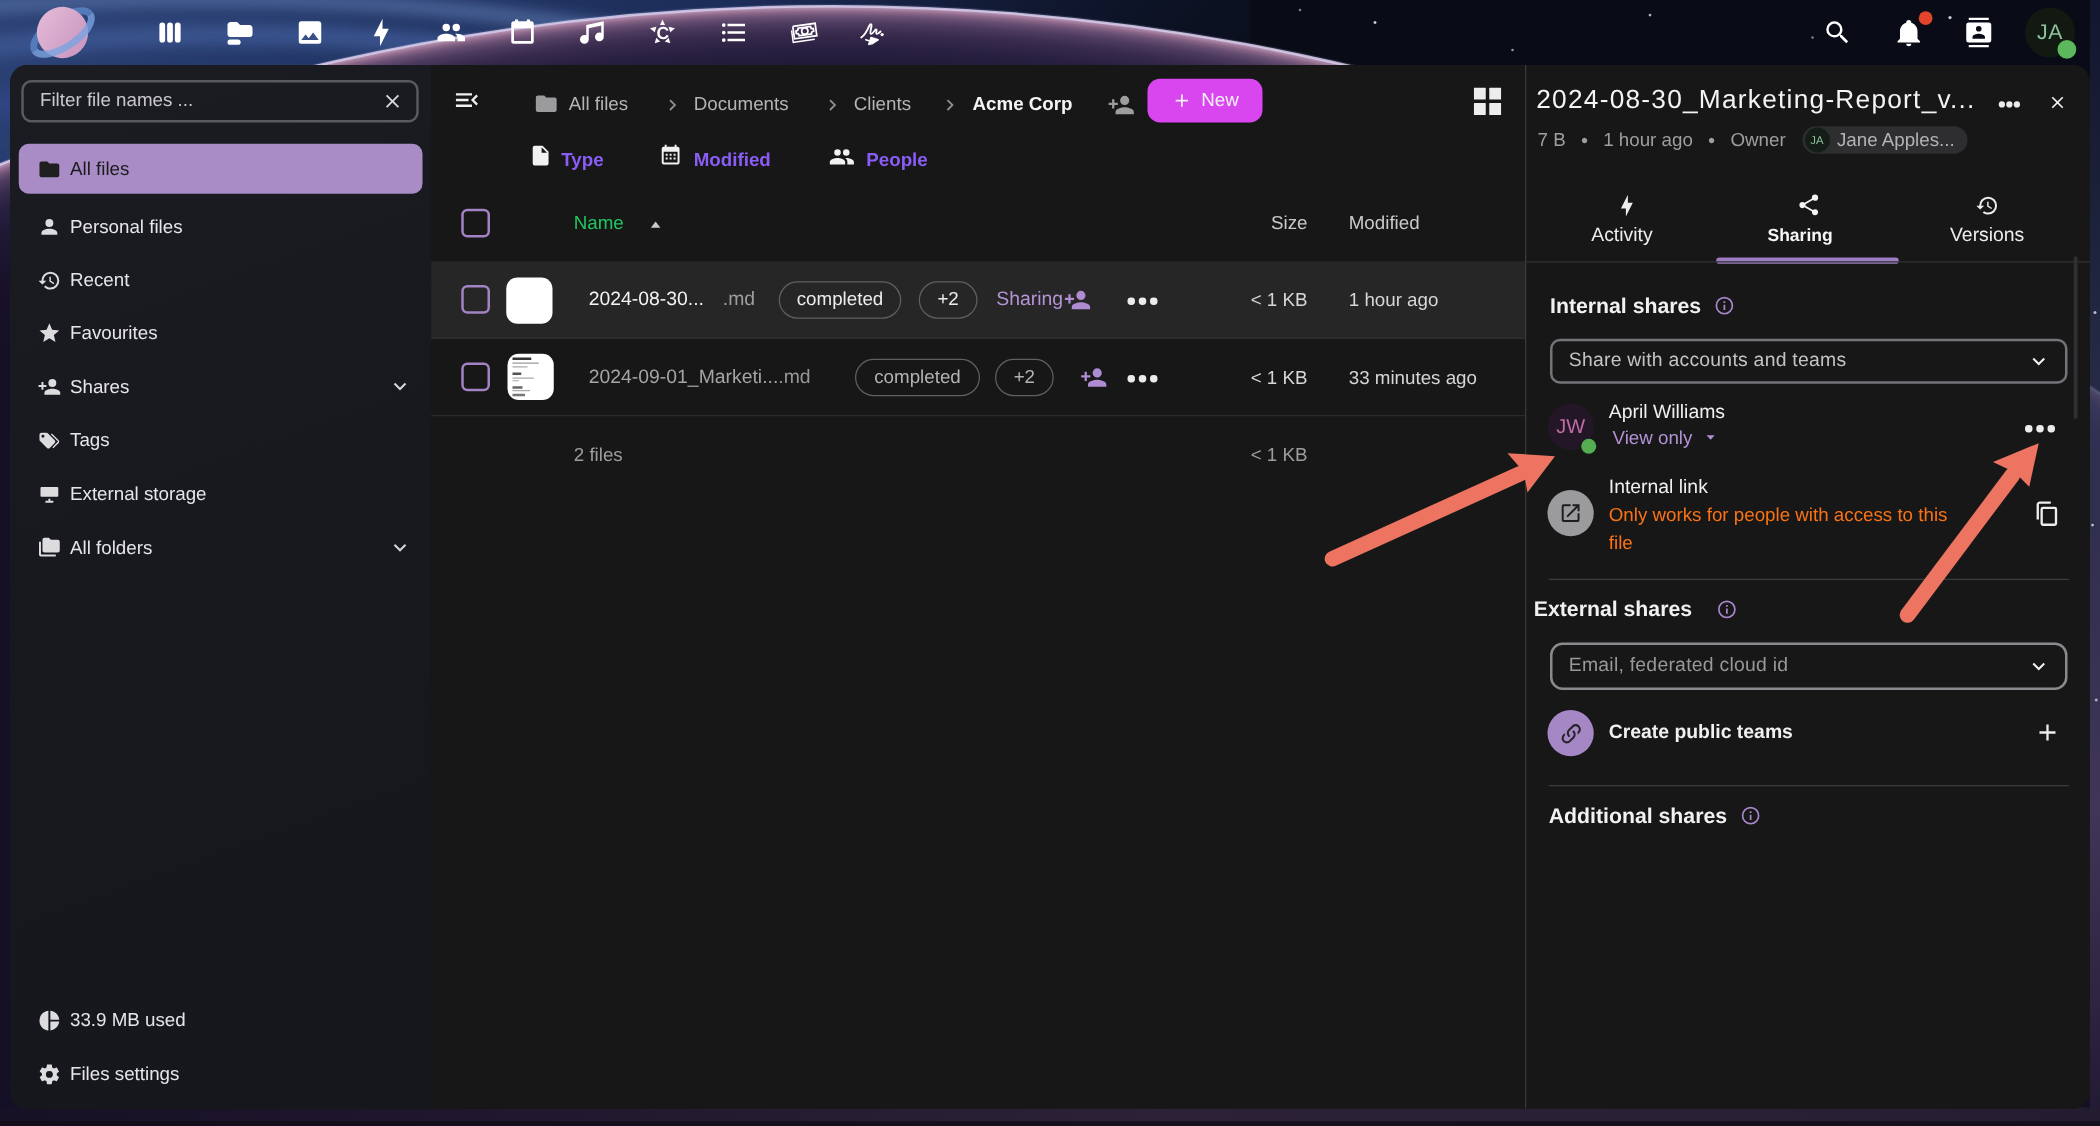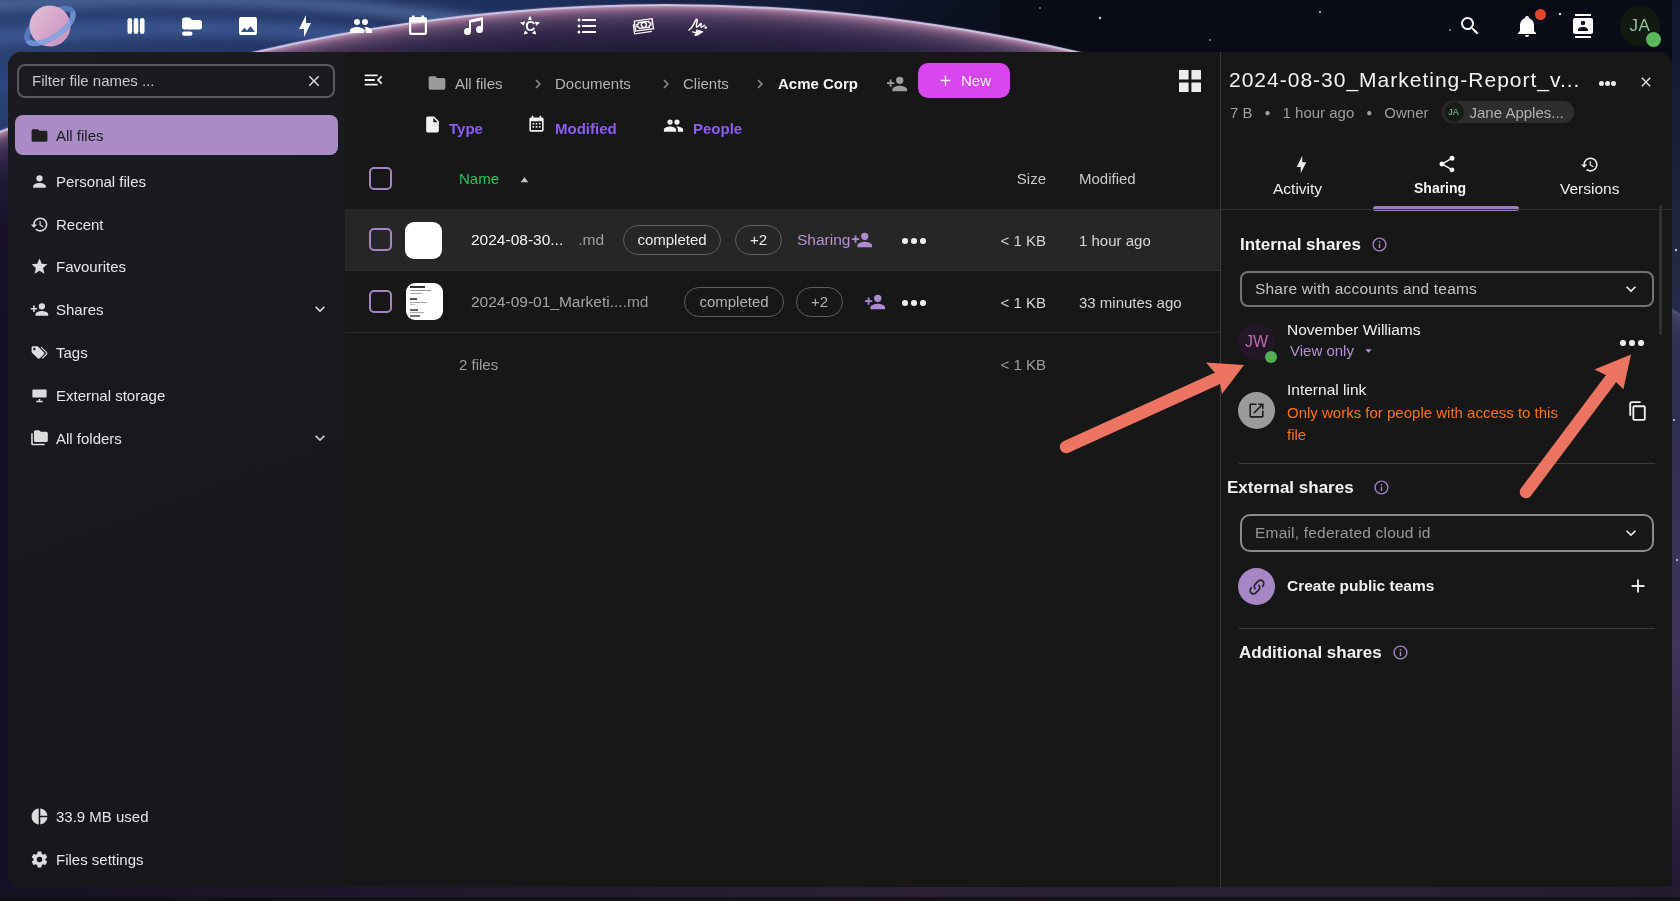--- a/index.html
+++ b/index.html
@@ -470,21 +470,21 @@
           <path d="M11,9H13V7H11M12,20C7.59,20 4,16.41 4,12C4,7.59 7.59,4 12,4C16.41,4 20,7.59 20,12C20,16.41 16.41,20 12,20M12,2A10,10 0 0,0 2,12A10,10 0 0,0 12,22A10,10 0 0,0 22,12A10,10 0 0,0 12,2M11,17H13V11H11V17Z"></path>
         </svg>
     </div>
     <div class="inpt" style="left:19px;top:219px;width:414px;height:36px;line-height:32px;padding-left:13px">Share with accounts and teams
       <svg style="position:absolute;right:11px;top:6px;width:20px;height:20px;fill:#ededee" viewBox="0 0 24 24">
           <path d="M7.41,8.58L12,13.17L16.59,8.58L18,10L12,16L6,10L7.41,8.58Z"></path>
         </svg>
     </div>
     <div class="circ" style="left:17px;top:271px;background:#231627;color:#c06ba6;font-size:16px">JW</div>
     <div class="abs" style="left:44px;top:299px;width:12px;height:12px;border-radius:50%;background:#55ad52"></div>
-    <div class="abs" style="left:66px;top:269px;font-size:15.5px;color:#f0f0f1">November Williams</div>
+    <div class="abs" style="left:66px;top:269px;font-size:15.5px;color:#f0f0f1">April Williams</div>
     <div class="abs" style="left:69px;top:290px;font-size:15px;color:#b292d4">View only
       <svg style="width:11px;height:11px;fill:#b292d4;margin-left:5px" viewBox="0 0 24 24">
           <path d="M12,17L5,9H19L12,17Z"></path>
         </svg>
     </div>
     <div class="dots3" style="left:399px;top:288px">
         <i></i>
         <i></i>
         <i></i>
       </div>

